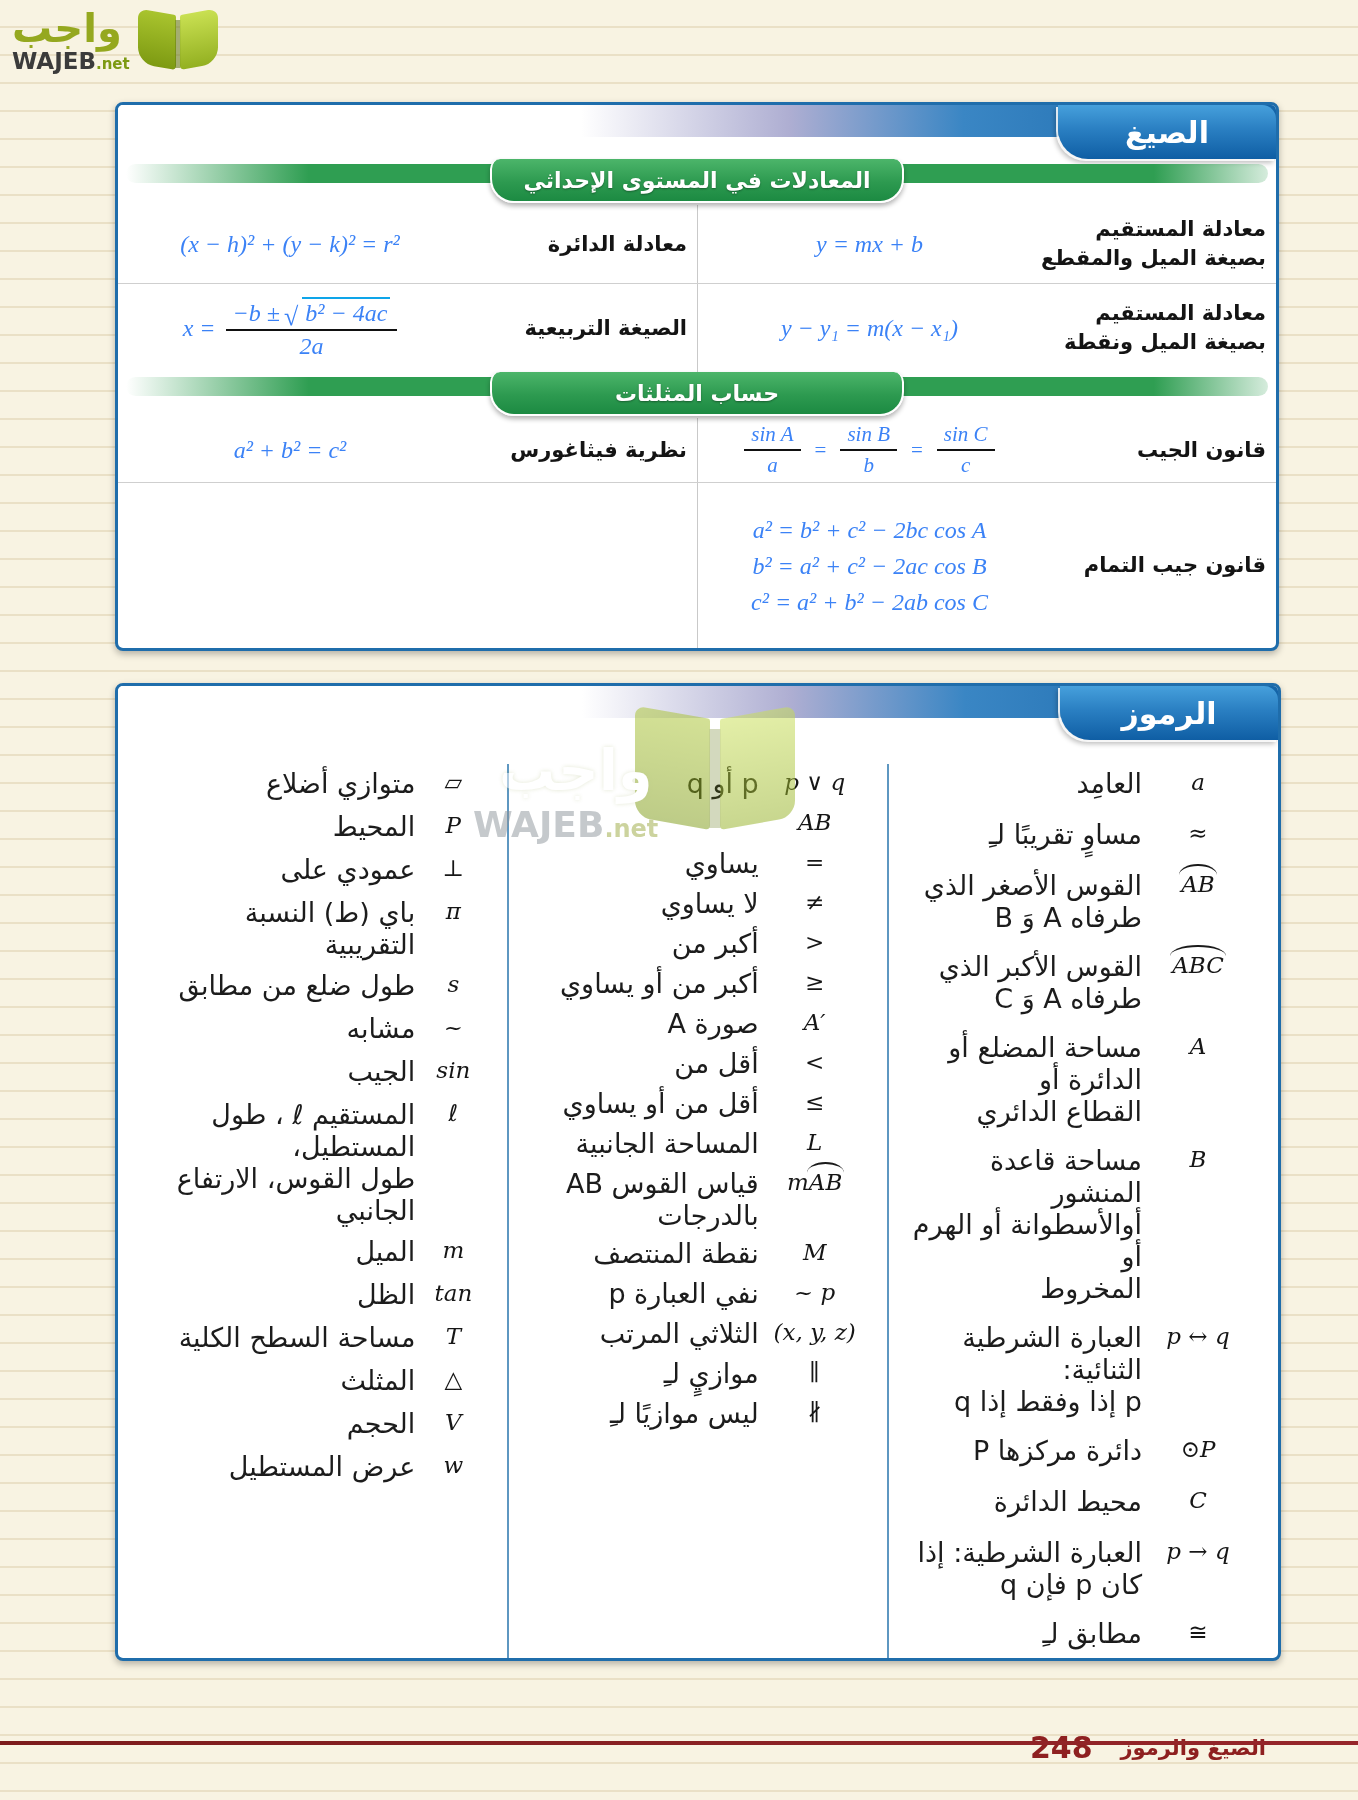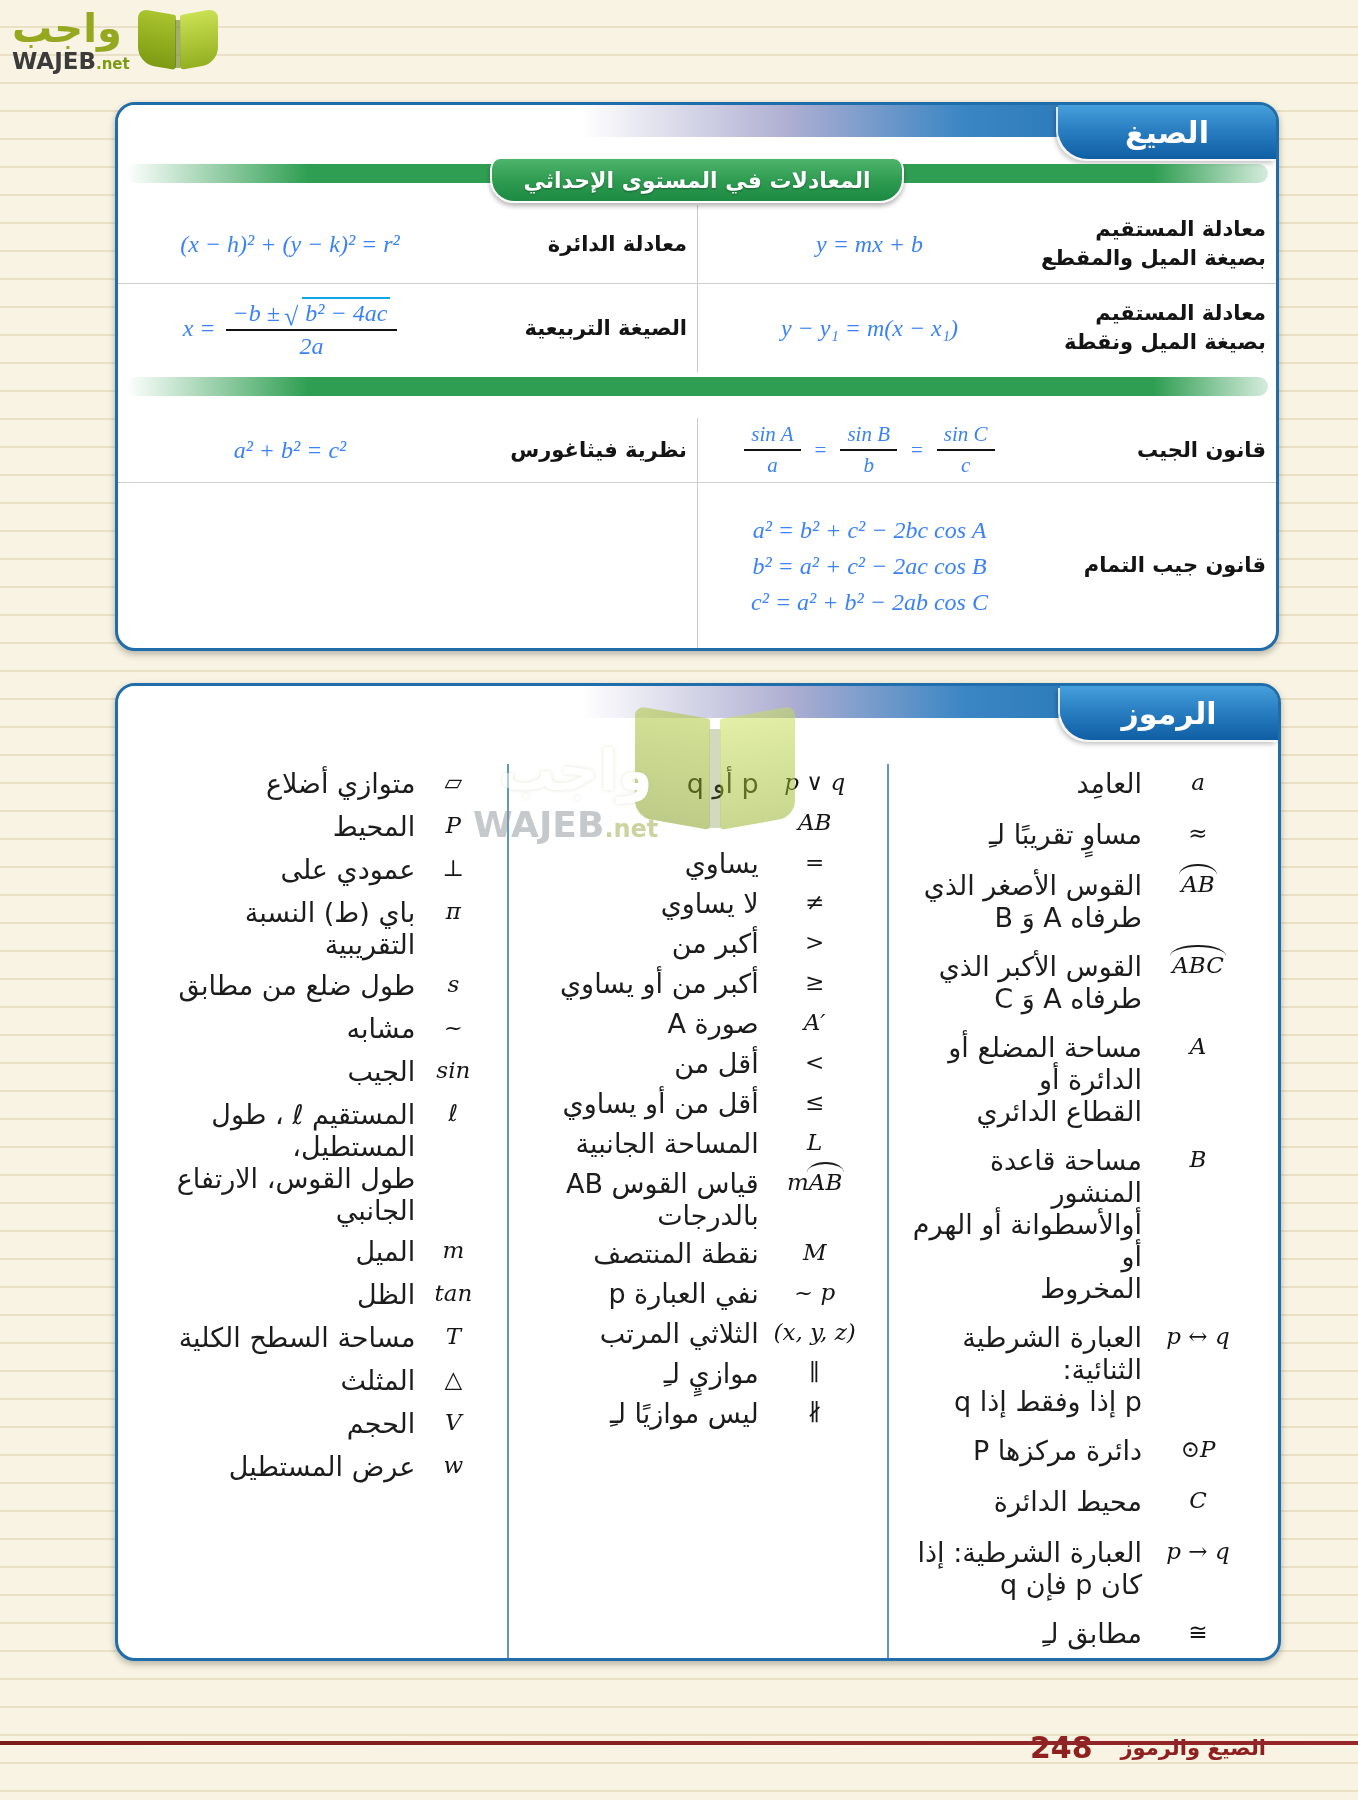--- a/index.html
+++ b/index.html
@@ -13,21 +13,21 @@
   .logo-text{display:flex;flex-direction:column;align-items:flex-start;line-height:1;}
   .logo-ar{font-size:40px;font-weight:bold;color:#95a81f;}
   .logo-en{font-size:23px;font-weight:bold;color:#3b3b3b;margin-top:2px;}
   .logo-en .tld{color:#7d9a12;font-size:15px;}
   .book{position:relative;width:80px;height:58px;}
   .book .pl,.book .pr{position:absolute;bottom:0;width:47%;height:94%;}
   .book .pl{left:0;background:linear-gradient(180deg,#a9c42e,#7d9a12);border-radius:10px 2px 4px 16px;transform:skewY(10deg);transform-origin:bottom right;}
   .book .pr{right:0;background:linear-gradient(180deg,#c9e052,#93b021);border-radius:2px 10px 16px 4px;transform:skewY(-10deg);transform-origin:bottom left;}
   .book::after{content:'';position:absolute;left:50%;bottom:2%;width:7%;height:84%;transform:translateX(-50%);background:rgba(95,115,20,.55);}
   
-  .card{position:absolute;left:115px;background:#fff;border:3px solid #1f6dab;border-radius:20px;box-shadow:0 3px 7px rgba(0,0,0,.28);overflow:hidden;}
+  .card{position:absolute;left:115px;background:#fff;border:3px solid #1f6dab;border-radius:8px;box-shadow:0 3px 7px rgba(0,0,0,.28);overflow:hidden;}
   #formulas-panel{top:102px;width:1158px;height:543px;}
   #symbols-panel{top:683px;width:1160px;height:972px;}
   .card-inner{display:flex;flex-direction:column;height:100%;}
   
   .phead{position:relative;height:54px;flex:0 0 54px;}
   .phead .strip{position:absolute;top:0;left:0;right:0;height:32px;
     background:linear-gradient(90deg,#ffffff 0%,#ffffff 40%,#aeaed2 58%,#3a86c4 73%,#1565a8 100%);}
   .phead .tab{position:absolute;top:0;right:0;width:218px;height:54px;
     background:linear-gradient(180deg,#46a0dc 0%,#2a7fc2 45%,#0f5ea4 100%);
     border-radius:0 14px 0 30px;display:flex;align-items:center;justify-content:center;
@@ -142,20 +142,21 @@
                   <span class="radicand">b² − 4ac</span>
               </span>
               <span class="den">2a</span>
             </span>
           </div>
         </div>
       </div>
 
       <div class="gbanner">
         <div class="gstrip"></div>
+        <div class="gtab">حساب المثلثات</div>
       </div>
 
       <div class="frow r3 sep">
         <div class="fcell">
           <div class="flabel">قانون الجيب</div>
           <div class="feq feq-sine">
             <span class="frac">
                 <span class="num">sin A</span>
                 <span class="den">a</span>
               </span>

